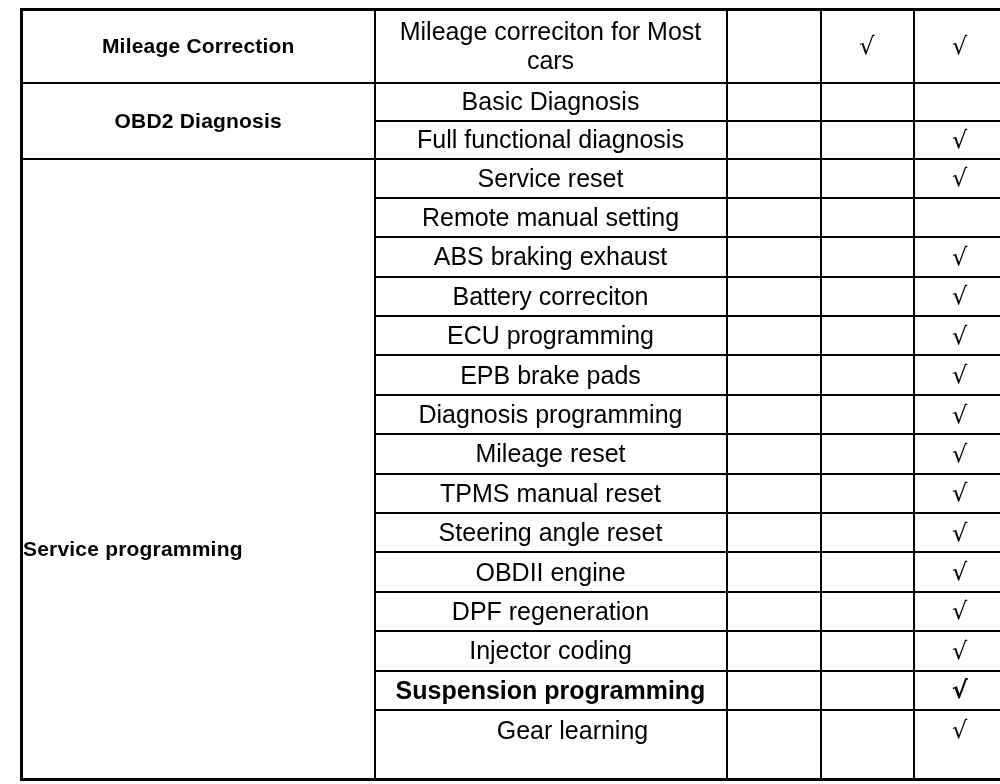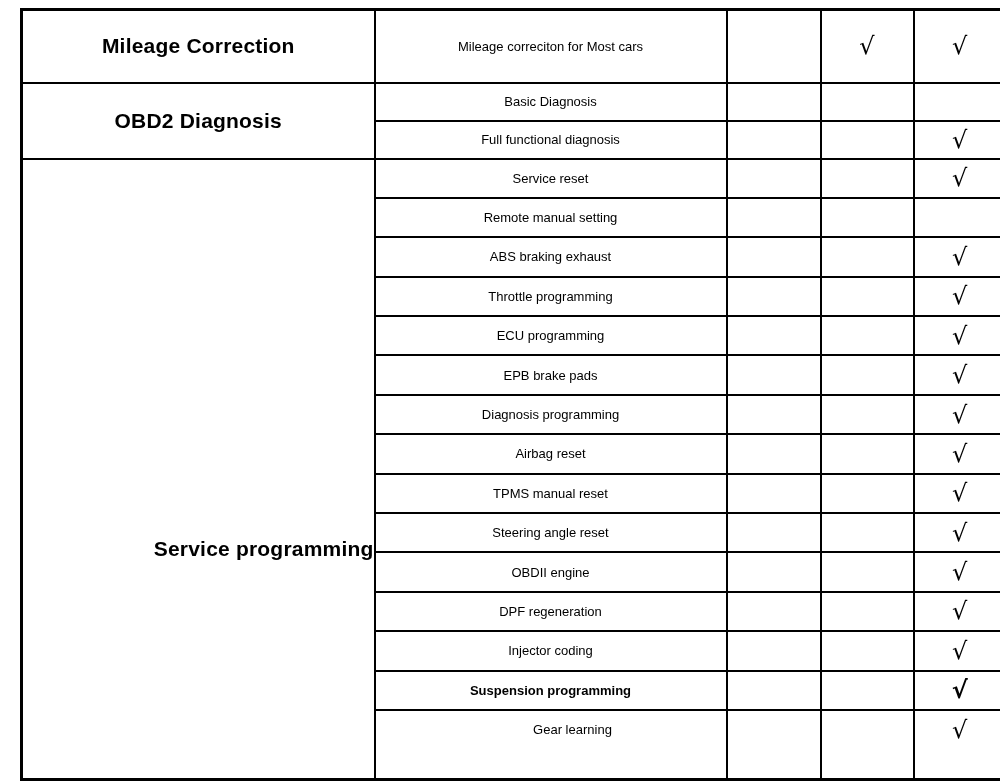--- a/index.html
+++ b/index.html
@@ -30,42 +30,42 @@
     background: #ffffff;
   }
   td.cat {
     text-align: center;
     font-weight: bold;
     font-size: 21px;
     letter-spacing: 0.2px;
   }
   td.feat {
     text-align: center;
-    font-size: 13px;
+    font-size: 25px;
   }
   td.chk {
     text-align: center;
     font-size: 24px;
     line-height: 24px;
     font-family: "DejaVu Sans", sans-serif;
   }
   td.shaded {
     background: #dcdcdc;
     margin-top: 46px;
   }
   td.cat-service {
     position: relative;
   }
   td.cat-service .cat-label {
     position: absolute;
     left: 0;
     right: 0;
     top: 389px;
     transform: translateY(-50%);
-    text-align: right;
+    text-align: left;
   }
   tr.row-clip td.feat,
   tr.row-clip td.chk {
     vertical-align: top;
     padding-top: 7px;
   }
   tr.row-clip td.feat { line-height: 24px; padding-left: 45px; }
 </style>
 </head>
 <body>
@@ -119,21 +119,21 @@
           <td class="chk"></td>
           <td class="chk"></td>
         </tr>
         <tr style="height: 39.4px;">
           <td class="feat shaded">ABS braking exhaust</td>
           <td class="chk shaded"></td>
           <td class="chk shaded"></td>
           <td class="chk shaded">√</td>
         </tr>
         <tr style="height: 39.4px;">
-          <td class="feat">Throttle programming</td>
+          <td class="feat">Battery correciton</td>
           <td class="chk"></td>
           <td class="chk"></td>
           <td class="chk">√</td>
         </tr>
         <tr style="height: 39.4px;">
           <td class="feat shaded">ECU programming</td>
           <td class="chk shaded"></td>
           <td class="chk shaded"></td>
           <td class="chk shaded">√</td>
         </tr>
@@ -143,21 +143,21 @@
           <td class="chk"></td>
           <td class="chk">√</td>
         </tr>
         <tr style="height: 39.4px;">
           <td class="feat shaded">Diagnosis programming</td>
           <td class="chk shaded"></td>
           <td class="chk shaded"></td>
           <td class="chk shaded">√</td>
         </tr>
         <tr style="height: 39.4px;">
-          <td class="feat">Airbag reset</td>
+          <td class="feat">Mileage reset</td>
           <td class="chk"></td>
           <td class="chk"></td>
           <td class="chk">√</td>
         </tr>
         <tr style="height: 39.4px;">
           <td class="feat shaded">TPMS manual reset</td>
           <td class="chk shaded"></td>
           <td class="chk shaded"></td>
           <td class="chk shaded">√</td>
         </tr>

